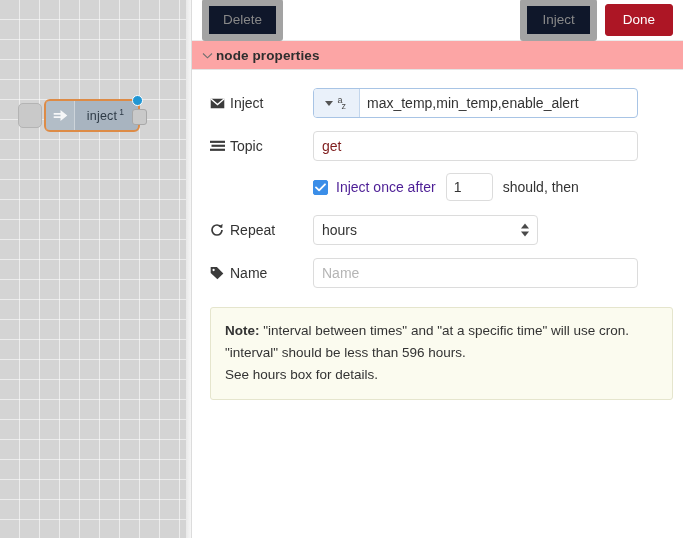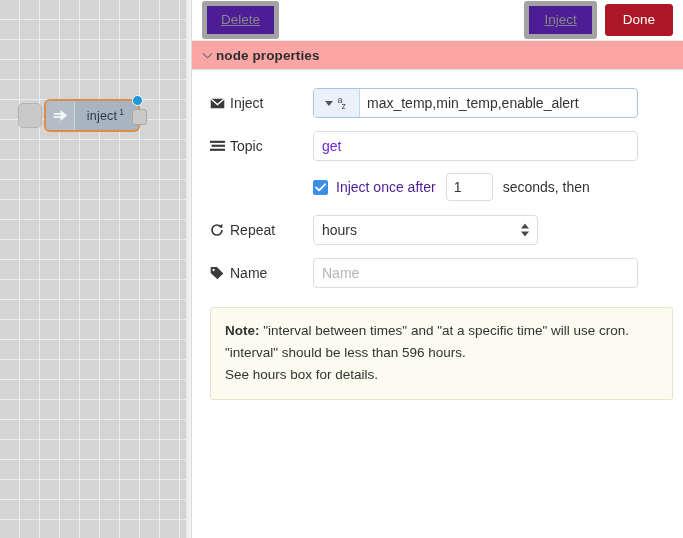--- a/index.html
+++ b/index.html
@@ -143,25 +143,24 @@
   .btn {
     font-family: "Liberation Sans", sans-serif;
     font-size: 13.5px;
     line-height: 1;
     border-radius: 3px;
     cursor: pointer;
     box-sizing: border-box;
     white-space: nowrap;
   }
   .btn-secondary {
-    background: #4c1d95;
-    border: 5px solid #a3a3a3;
+    background: #0f172a;
+    border: 7px solid #a3a3a3;
     color: #888888;
     padding: 7px 14px;
-    text-decoration: underline;
   }
   .btn-delete { margin-left: 2px; }
   .spacer { flex: 1; }
   .btn-cancel { margin-right: 8px; padding: 7px 15px; }
   .btn-primary {
     background: #ad1625;
     border: 1px solid #ad1625;
     color: #ffffff;
     padding: 8px 17px;
     margin-right: 2px;
@@ -275,21 +274,21 @@
   }
   .plain-input {
     width: 325px;
     height: 30px;
     box-sizing: border-box;
     border: 1px solid #dcdcdc;
     border-radius: 4px;
     padding: 0 8px;
     font-family: "Liberation Sans", sans-serif;
     font-size: 14px;
-    color: #6d28d9;
+    color: #7f1d1d;
     outline: none;
     background: #ffffff;
   }
   .plain-input::placeholder { color: #b5b5b5; }
 
   
   .row-check {
     display: flex;
     align-items: center;
     margin-left: 103px;
@@ -474,21 +473,21 @@
       </div>
 
       <div class="row-check">
         <span class="cbox">
           <svg width="11" height="9" viewBox="0 0 11 9">
             <path d="M1 4.4 L4.1 7.4 L10 1.3" fill="none" stroke="#ffffff" stroke-width="1.8" stroke-linecap="round" stroke-linejoin="round"></path>
           </svg>
         </span>
         <span class="check-label">Inject once after</span>
         <input class="delay-input" type="text" value="1" style="">
-        <span class="after-label">seconds, then</span>
+        <span class="after-label">should, then</span>
       </div>
 
       <div class="row">
         <div class="row-label">
           <span class="licon">
             <svg width="14" height="14" viewBox="0 0 14 14">
               <path d="M12 7 A5 5 0 1 1 7 2 A5 5 0 0 1 11.3 4.4" fill="none" stroke="#3b3b3b" stroke-width="1.7"></path>
               <path d="M12.6 0.9 L12.1 5.0 L8.3 3.6 Z" fill="#3b3b3b"></path>
             </svg>
           </span>

